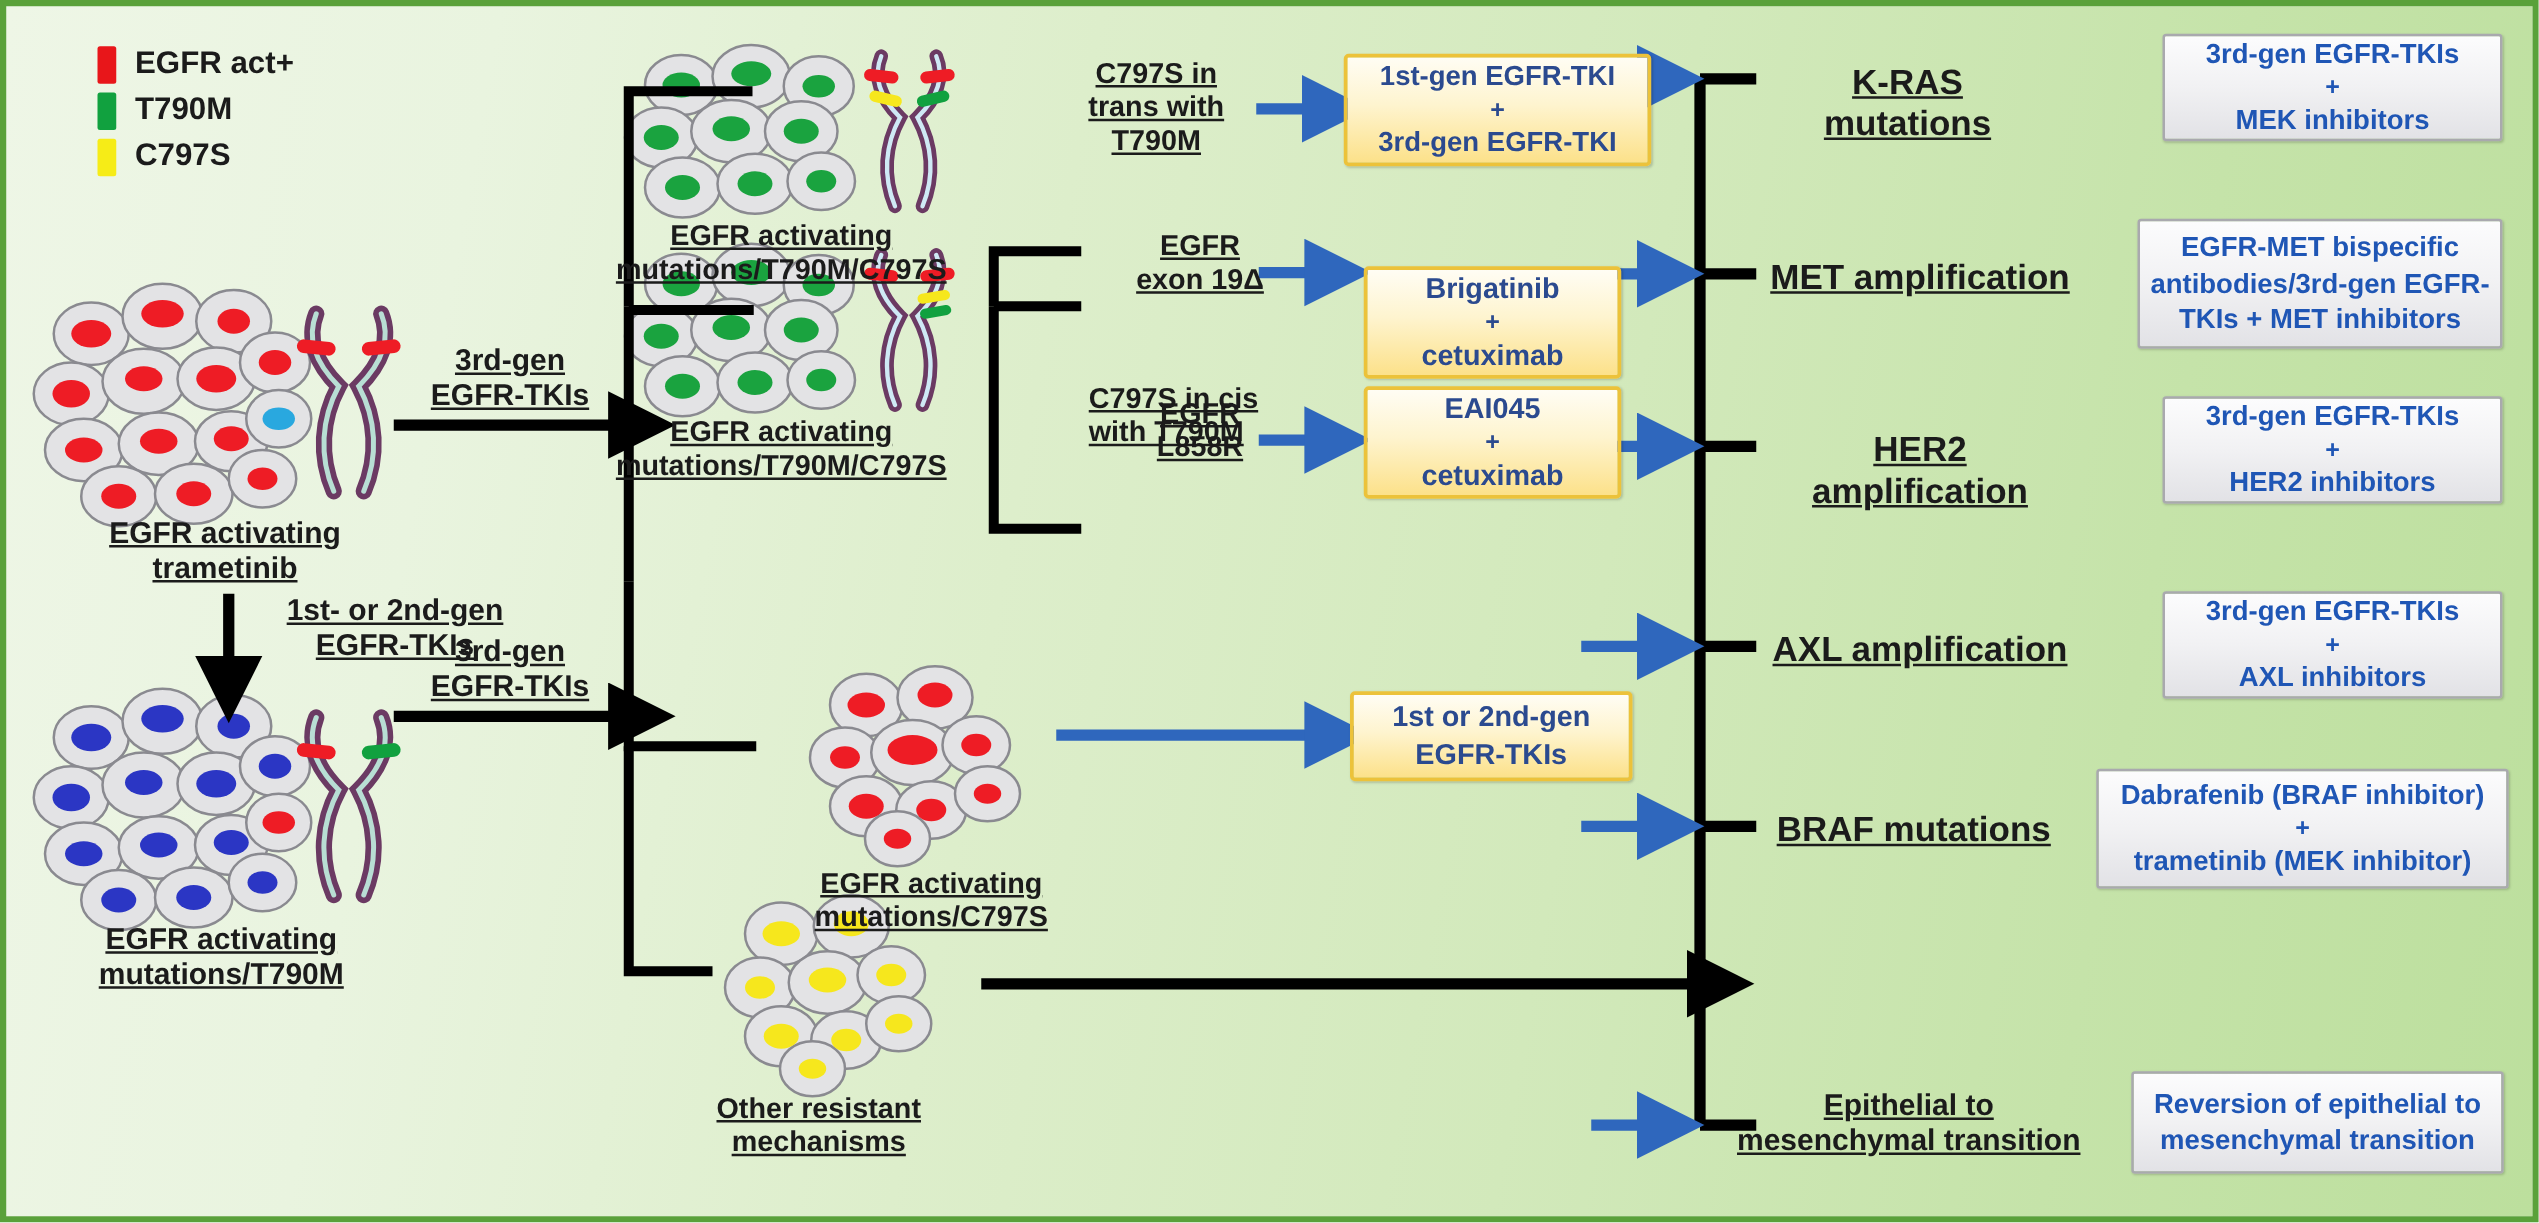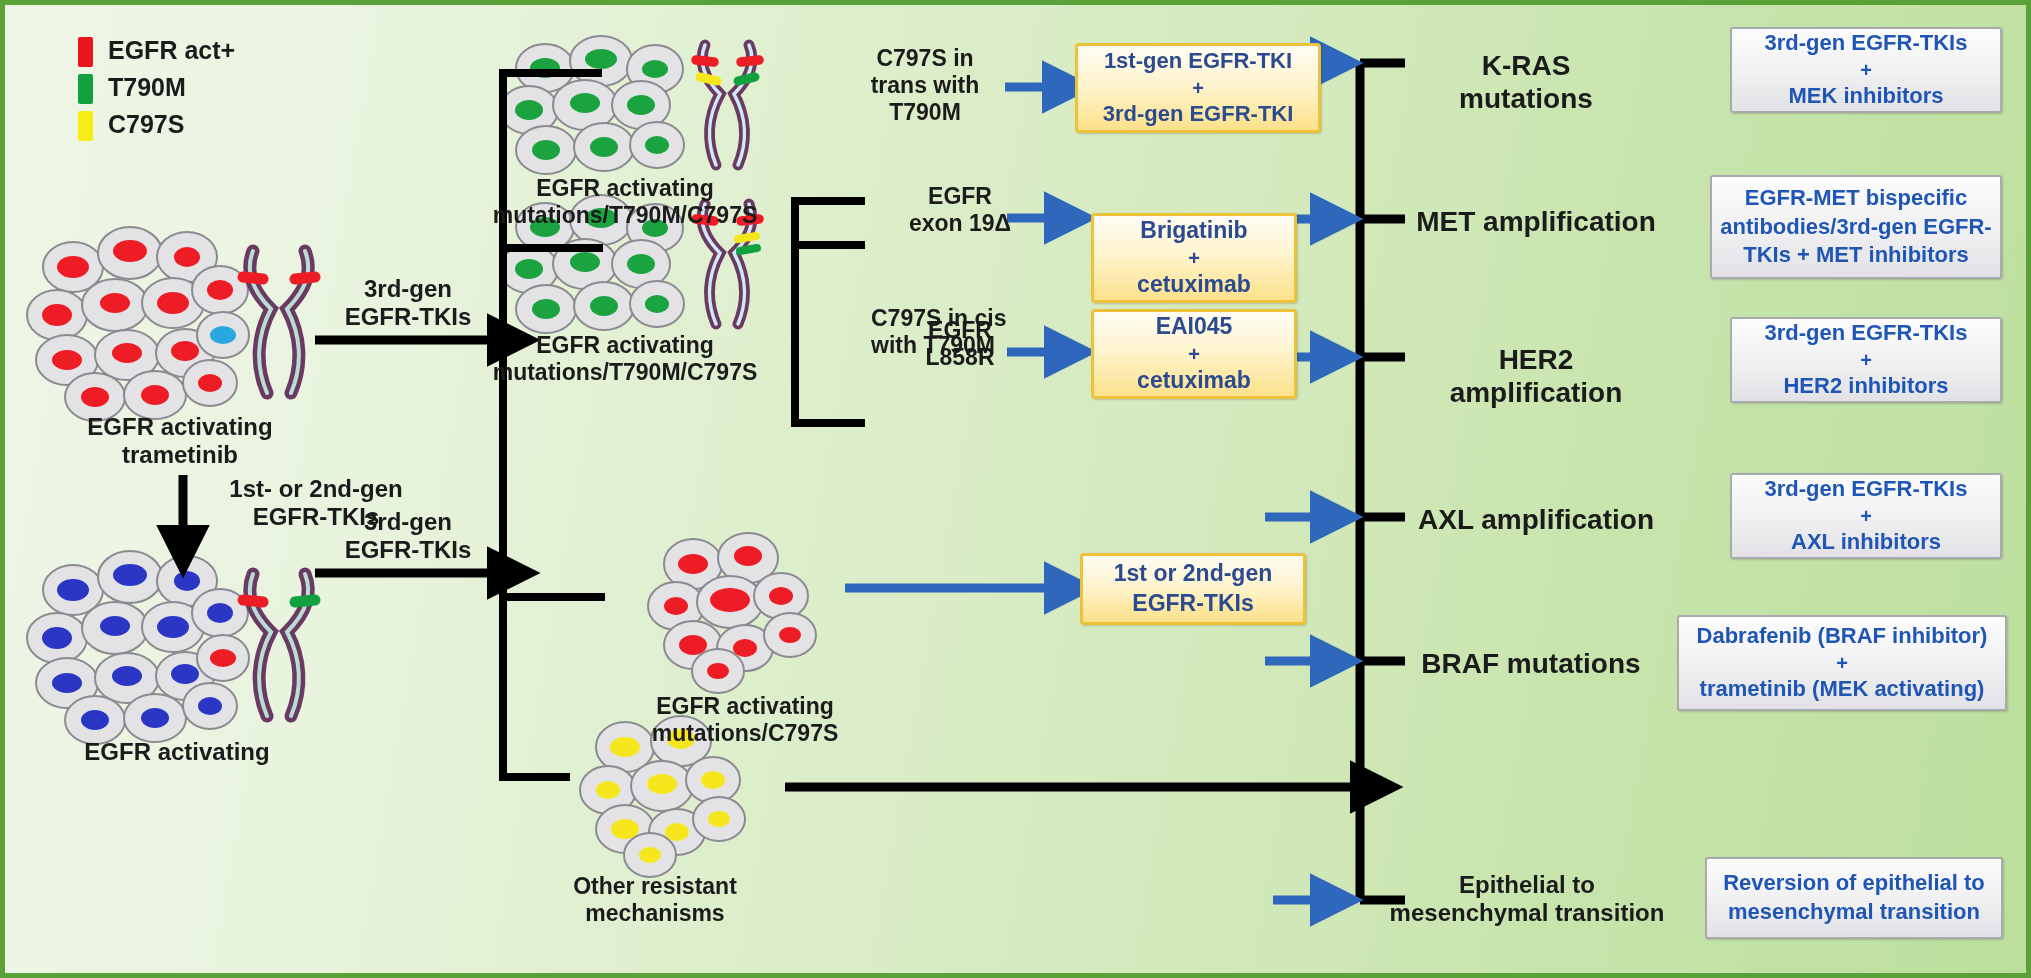--- a/index.html
+++ b/index.html
@@ -8,21 +8,21 @@
   #canvas{
     position:relative;
     width:2031px;height:978px;
     overflow:hidden;
     background:linear-gradient(100deg,#eef6e6 0%,#e9f4df 18%,#ddeecb 40%,#d2e9bb 62%,#c5e3a9 82%,#bcdf9d 100%);
     border:5px solid #5aa13a;
     box-sizing:border-box;
     padding-left:18px;
   }
 
-  .txt{position:absolute;color:#1b1b1b;font-weight:bold;line-height:1.18;text-align:center;}
+  .txt{position:absolute;color:#1b1b1b;font-weight:bold;line-height:1.18;text-align:center;text-decoration:underline;}
   .txt.left{text-align:left;}
   .t22{font-size:22px;}
   .t23{font-size:23px;}
   .t24{font-size:24px;}
   .t25{font-size:28px;}
 
   
   .legend-swatch{position:absolute;width:15px;height:30px;border-radius:2px;}
   .legend-label{position:absolute;font-size:25px;font-weight:bold;color:#1b1b1b;white-space:nowrap;}
 
@@ -330,20 +330,21 @@
     </g>
   </svg>
 
   <div class="txt t24" style="left:40px;top:408px;width:270px;">
     <div>EGFR activating</div>
     <div>trametinib</div>
   </div>
 
   <div class="txt t24" style="left:22px;top:733px;width:300px;">
     <div>EGFR activating</div>
+    <div>mutations/T790M</div>
   </div>
 
   <div class="txt t23" style="left:455px;top:170px;width:330px;">
     <div>EGFR activating</div>
     <div>mutations/T790M/C797S</div>
   </div>
 
   <div class="txt t23" style="left:455px;top:327px;width:330px;">
     <div>EGFR activating</div>
     <div>mutations/T790M/C797S</div>
@@ -458,21 +459,21 @@
 
   <div class="tx-box tx-gray t22" style="left:1725px;top:468px;width:272px;height:86px;">
     <div>3rd-gen EGFR-TKIs</div>
     <div class="plus">+</div>
     <div>AXL inhibitors</div>
   </div>
 
   <div class="tx-box tx-gray t22" style="left:1672px;top:610px;width:330px;height:96px;">
     <div>Dabrafenib  (BRAF inhibitor)</div>
     <div class="plus">+</div>
-    <div>trametinib (MEK activating)</div>
+    <div>trametinib (MEK inhibitor)</div>
   </div>
 
   <div class="tx-box tx-gray t22" style="left:1700px;top:852px;width:298px;height:82px;text-align:right;">
     <div>Reversion of epithelial to</div>
     <div>mesenchymal transition</div>
   </div>
 
 </div>
 
 </body></html>

